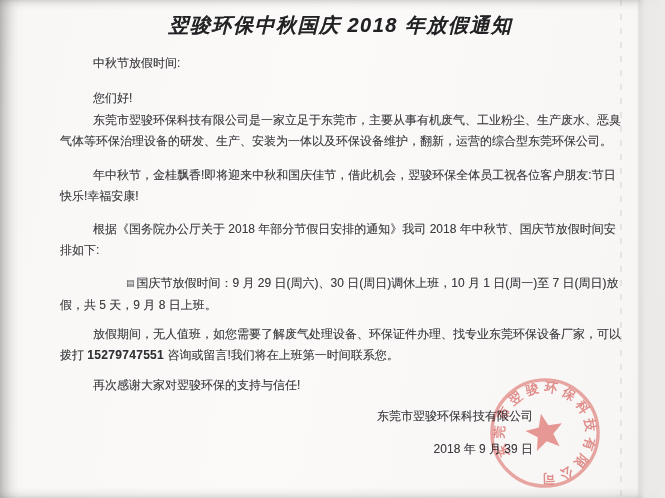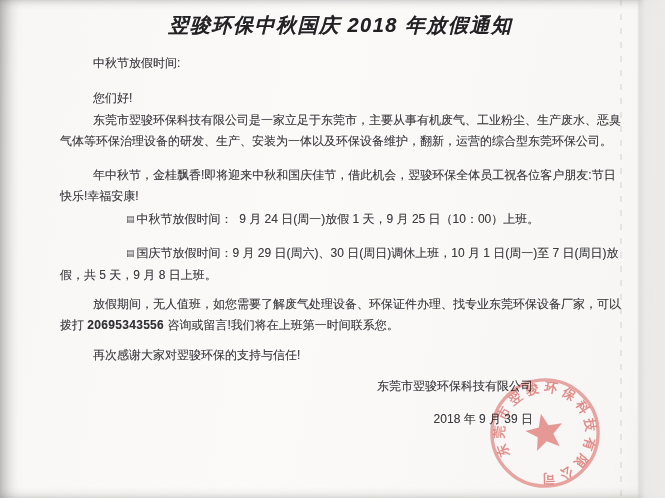--- a/index.html
+++ b/index.html
@@ -61,26 +61,26 @@
   <div class="doc">
     <h1>翌骏环保中秋国庆 2018 年放假通知</h1>
 
     <p class="sal">中秋节放假时间:</p>
     <p class="greet">您们好!</p>
 
     <p class="p-intro">东莞市翌骏环保科技有限公司是一家立足于东莞市，主要从事有机废气、工业粉尘、生产废水、恶臭气体等环保治理设备的研发、生产、安装为一体以及环保设备维护，翻新，运营的综合型东莞环保公司。</p>
 
     <p class="p-wishes">年中秋节，金桂飘香!即将迎来中秋和国庆佳节，借此机会，翌骏环保全体员工祝各位客户朋友:节日快乐!幸福安康!</p>
 
+    <p class="p-basis">根据《国务院办公厅关于 2018 年部分节假日安排的通知》我司 2018 年中秋节、国庆节放假时间安排如下:</p>
 
-    <p class="p-mid"><span class="bullet">▤</span><span>中秋节放假时间：  9 月 24 日(周一)放假 1 天，9 月 25 日（10：00）上班。</span></p>
 
     <p class="p-nat"><span class="bullet">▤</span><span>国庆节放假时间：9 月 29 日(周六)、30 日(周日)调休上班，10 月 1 日(周一)至 7 日(周日)放假，共 5 天，9 月 8 日上班。</span></p>
 
-    <p class="p-duty"><span>放假期间，无人值班，如您需要了解废气处理设备、环保证件办理、找专业东莞环保设备厂家，可以拨打 </span><span class="phone">20695343556</span><span> 咨询或留言!我们将在上班第一时间联系您。</span></p>
+    <p class="p-duty"><span>放假期间，无人值班，如您需要了解废气处理设备、环保证件办理、找专业东莞环保设备厂家，可以拨打 </span><span class="phone">15279747551</span><span> 咨询或留言!我们将在上班第一时间联系您。</span></p>
 
     <p class="p-thanks">再次感谢大家对翌骏环保的支持与信任!</p>
 
     <p class="sig sig-company">东莞市翌骏环保科技有限公司</p>
     <p class="sig sig-date">2018 年 9 月 39 日</p>
   </div>
 
   <svg class="stamp" viewBox="0 0 120 120">
     <defs>
       <path id="sealTextPath" d="M 60,18 A 42,42 0 1 1 59.95,18"></path>

